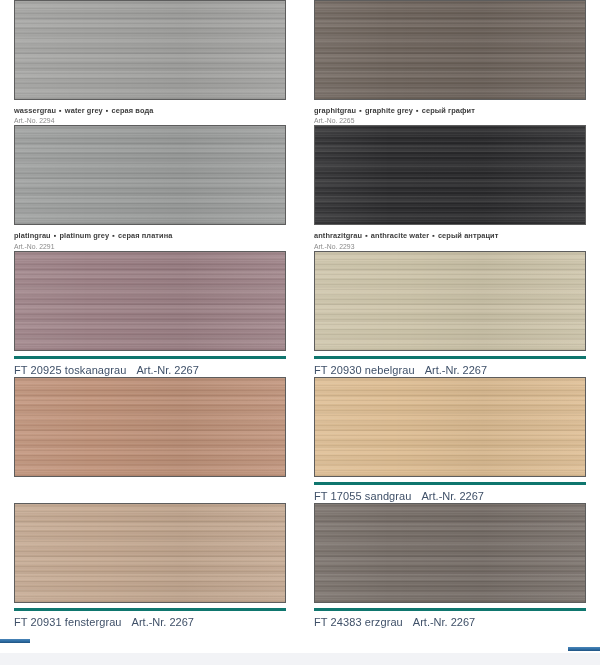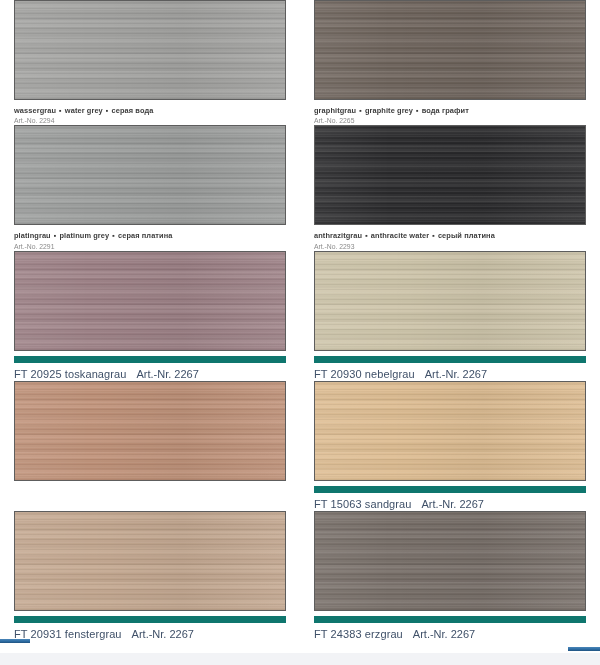--- a/index.html
+++ b/index.html
@@ -108,21 +108,21 @@
   .cap-a-art {
     font-size: 6.8px;
     color: #8a8a8a;
     margin-top: 2px;
     line-height: 1.2;
     white-space: nowrap;
   }
 
   
   .cap-b {
-    border-top: 7px solid #0f766e;
+    border-top: 3px solid #0f766e;
     margin-top: 5px;
     padding-top: 4px;
     font-size: 11px;
     color: #3f5068;
     white-space: nowrap;
     line-height: 1.3;
   }
   .cap-b .code { letter-spacing: 0.1px; }
   .cap-b .art  { padding-left: 10px; }
 
@@ -160,21 +160,21 @@
           <div class="cap-a-art">Art.-No. 2294</div>
         </div>
       </div>
 
       <div class="cell">
         <div class="swatch swatch-a" style="background-color: rgb(110, 100, 92);">
           <span class="grain"></span>
           <span class="sheen"></span>
         </div>
         <div class="cap-a">
-          <div class="cap-a-title"><span>graphitgrau</span><span class="sep">▪</span><span>graphite grey</span><span class="sep">▪</span><span>вода графит</span></div>
+          <div class="cap-a-title"><span>graphitgrau</span><span class="sep">▪</span><span>graphite grey</span><span class="sep">▪</span><span>серый графит</span></div>
           <div class="cap-a-art">Art.-No. 2265</div>
         </div>
       </div>
     </div>
 
     <div class="grid-row">
       <div class="cell">
         <div class="swatch swatch-a" style="background-color: rgb(155, 157, 156);">
           <span class="grain"></span>
           <span class="sheen"></span>
@@ -184,21 +184,21 @@
           <div class="cap-a-art">Art.-No. 2291</div>
         </div>
       </div>
 
       <div class="cell">
         <div class="swatch swatch-a" style="background-color: rgb(43, 43, 45);">
           <span class="grain"></span>
           <span class="sheen"></span>
         </div>
         <div class="cap-a">
-          <div class="cap-a-title"><span>anthrazitgrau</span><span class="sep">▪</span><span>anthracite water</span><span class="sep">▪</span><span>серый платина</span></div>
+          <div class="cap-a-title"><span>anthrazitgrau</span><span class="sep">▪</span><span>anthracite water</span><span class="sep">▪</span><span>серый антрацит</span></div>
           <div class="cap-a-art">Art.-No. 2293</div>
         </div>
       </div>
     </div>
 
     <div class="grid-row">
       <div class="cell">
         <div class="swatch swatch-b" style="background-color: rgb(157, 129, 134);">
           <span class="grain"></span>
           <span class="sheen"></span>
@@ -221,21 +221,21 @@
           <span class="grain"></span>
           <span class="sheen"></span>
         </div>
       </div>
 
       <div class="cell">
         <div class="swatch swatch-b" style="background-color: rgb(221, 188, 145);">
           <span class="grain"></span>
           <span class="sheen"></span>
         </div>
-        <div class="cap-b"><span class="code">FT 15063 sandgrau</span><span class="art">Art.-Nr. 2267</span></div>
+        <div class="cap-b"><span class="code">FT 17055 sandgrau</span><span class="art">Art.-Nr. 2267</span></div>
       </div>
     </div>
 
     <div class="grid-row">
       <div class="cell">
         <div class="swatch swatch-b" style="background-color: rgb(196, 168, 144);">
           <span class="grain"></span>
           <span class="sheen"></span>
         </div>
         <div class="cap-b"><span class="code">FT 20931 fenstergrau</span><span class="art">Art.-Nr. 2267</span></div>

